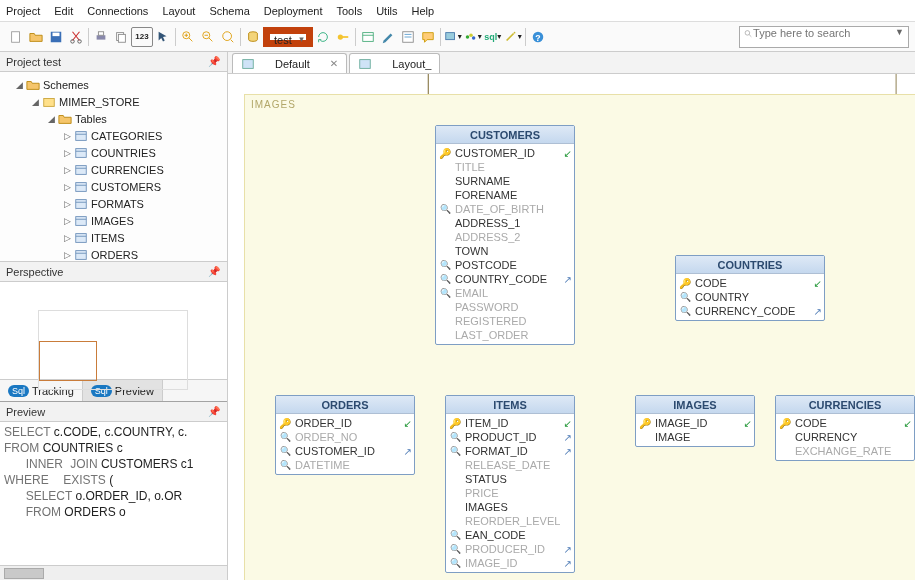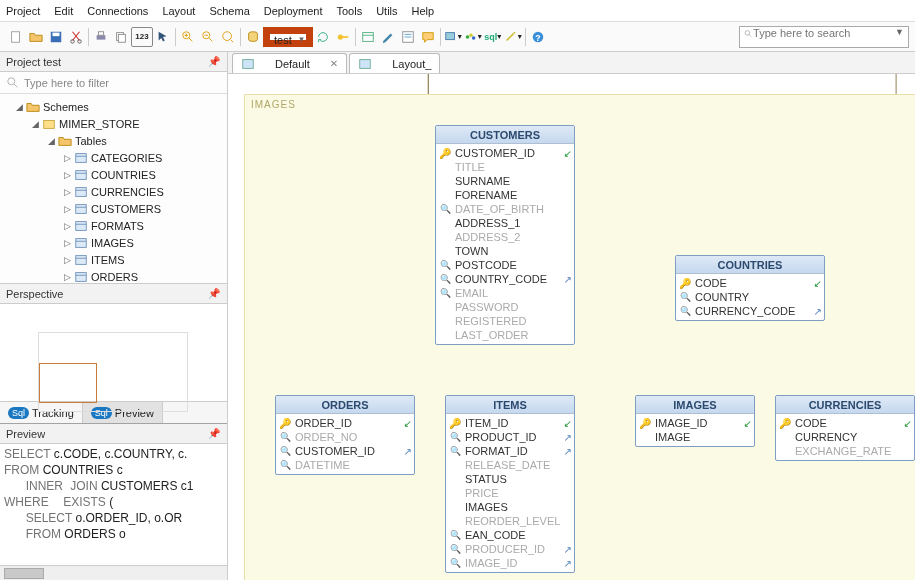--- a/index.html
+++ b/index.html
@@ -248,27 +248,20 @@
     <span style="color:#666;font-size:9px">▼</span>
   </div>
 </div>
 
 <div class="main">
 
   <div class="leftcol">
     <div class="panel-hdr">
       <span>Project test</span>
       <span class="pin">📌</span>
-    </div>
-    <div class="filter">
-      <svg class="icon" viewBox="0 0 16 16">
-          <circle cx="6" cy="6" r="4" fill="none" stroke="#aaa"></circle>
-          <line x1="9" y1="9" x2="13" y2="13" stroke="#aaa"></line>
-        </svg>
-      <span>Type here to filter</span>
     </div>
 
     <div class="tree">
       <div class="tree-row indent1">
           <span class="tw">◢</span>
           <span class="ic">
             <svg class="icon" viewBox="0 0 16 16">
               <path d="M1 4h5l1 2h8v7H1z" fill="#f5c56b" stroke="#b8860b"></path>
             </svg>
           </span>

